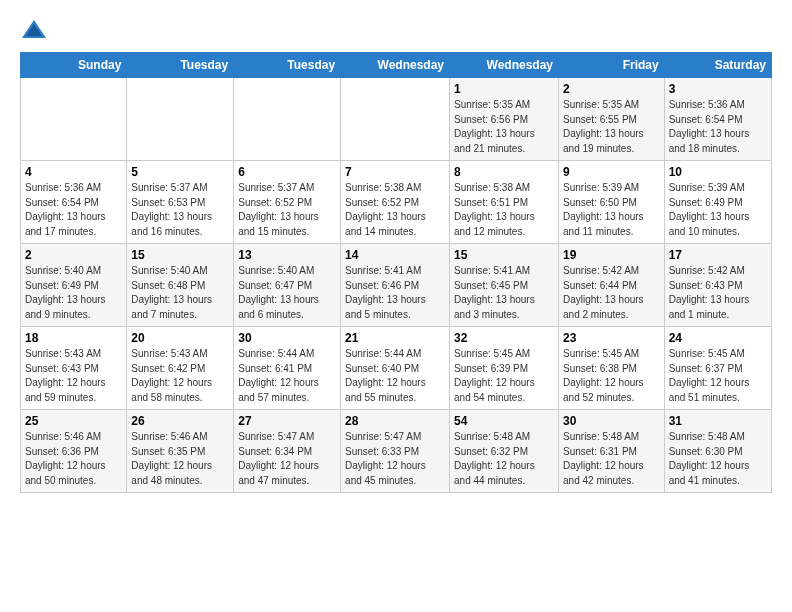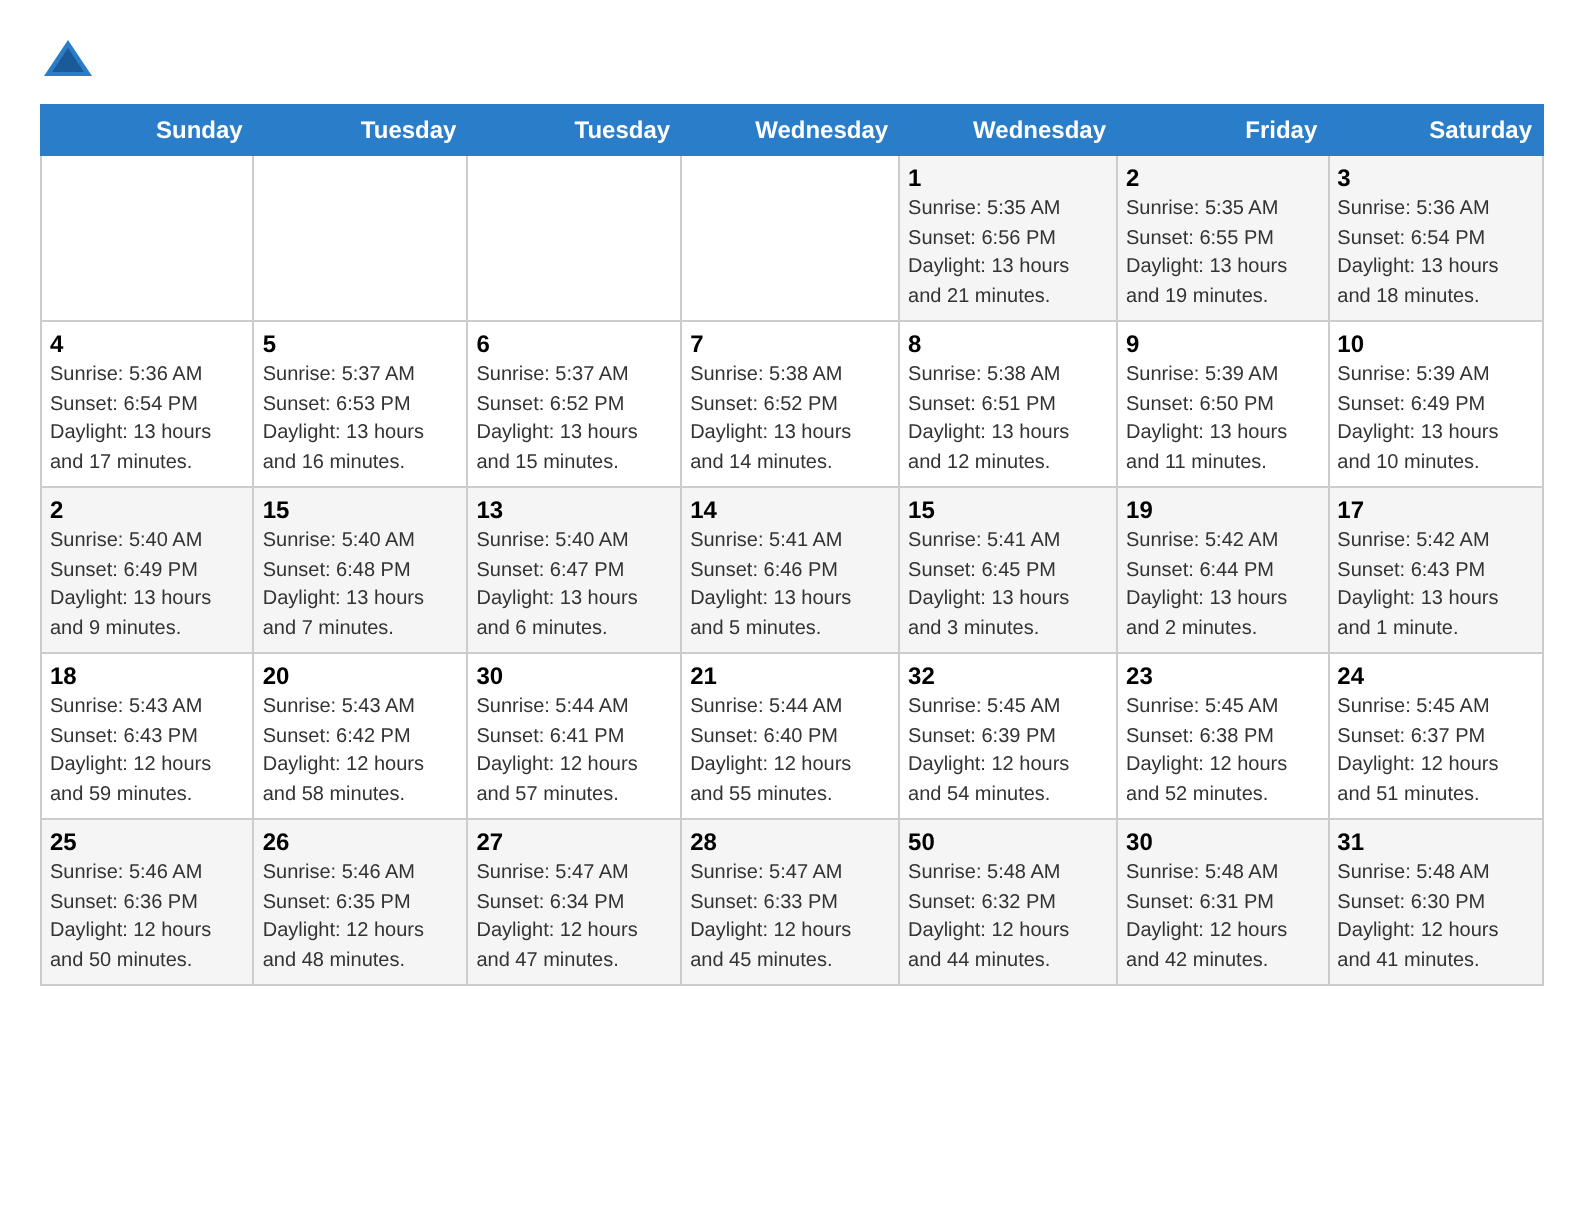--- a/index.html
+++ b/index.html
@@ -333,21 +333,21 @@
 and 47 minutes.</div>
           </td>
           <td>
             <span class="day-num">28</span>
             <div class="day-info" style="white-space: pre-line;">Sunrise: 5:47 AM
 Sunset: 6:33 PM
 Daylight: 12 hours
 and 45 minutes.</div>
           </td>
           <td>
-            <span class="day-num">50</span>
+            <span class="day-num">54</span>
             <div class="day-info" style="white-space: pre-line;">Sunrise: 5:48 AM
 Sunset: 6:32 PM
 Daylight: 12 hours
 and 44 minutes.</div>
           </td>
           <td>
             <span class="day-num">30</span>
             <div class="day-info" style="white-space: pre-line;">Sunrise: 5:48 AM
 Sunset: 6:31 PM
 Daylight: 12 hours

